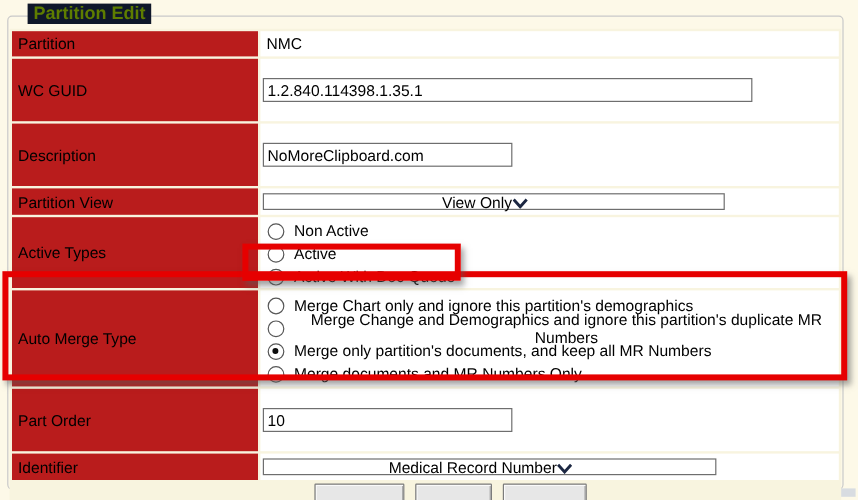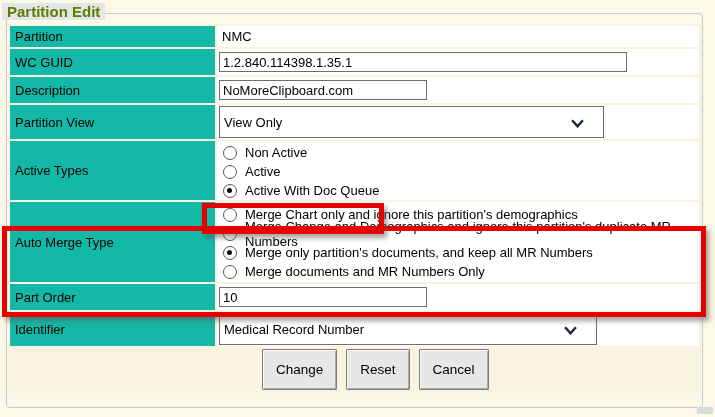--- a/index.html
+++ b/index.html
@@ -6,49 +6,49 @@
   body{
     width:715px;height:417px;position:relative;overflow:hidden;
     background:#fdf9e8;color:#000;
     font-family:"Liberation Sans", sans-serif;font-size:13px;
   }
   .panel{
     position:absolute;left:6px;top:13px;width:695px;height:393px;
     border:1px solid #c9c9c9;border-radius:4px;background:transparent;
   }
   .legend{
-    position:absolute;left:2px;top:3px;z-index:3;
-    background:#e5e5e5;padding:0 5px;
+    position:absolute;left:23px;top:3px;z-index:3;
+    background:#0f172a;padding:0 5px;
     color:#5e7d00;font-weight:bold;font-size:15px;
   }
   table.tbl{
     position:absolute;left:8px;top:24px;width:693px;z-index:1;
     border-collapse:separate;border-spacing:2px;background:#f8f4df;
     table-layout:fixed;font-size:13px;
   }
-  td.lbl{width:200px;background:#14b8a6;padding:0 0 0 5px;vertical-align:middle;}
+  td.lbl{width:200px;background:#b91c1c;padding:0 0 0 5px;vertical-align:middle;}
   td.val{background:#ffffff;padding:0 0 0 2px;vertical-align:middle;}
   td.btnrow{background:transparent;padding-left:252px;}
   .h21{height:21px}.h22{height:22px}.h23{height:23px}.h24{height:24px}.h56{height:56px}.h80{height:80px}
   .txtval{padding-left:3px;}
   input.tin{
-    height:20px;border:1px solid #6e6e6e;background:#fff;margin:3px 0;
+    height:20px;border:1px solid #6e6e6e;background:#fff;margin:16px 0;
     font-family:"Liberation Sans", sans-serif;font-size:13px;padding:0 3px;
     box-sizing:border-box;display:block;
   }
   .w-guid{width:408px}.w-std{width:208px}
   .combo{
-    height:32px;border:1px solid #6e6e6e;background:#fff;margin:1px 0;
-    display:flex;align-items:center;justify-content:space-between;
+    height:14px;border:1px solid #6e6e6e;background:#fff;margin:1px 0;
+    display:flex;align-items:center;justify-content:center;
     box-sizing:border-box;padding:0 19px 0 4px;cursor:default;
   }
   .combo-pv{width:385px}.combo-id{width:378px}
   .chev{width:13px;height:9px;flex:none;margin-top:2px;}
   .rgroup{padding:2px 0 0 0;}
-  .rline{display:flex;align-items:center;height:19px;padding-left:4px;}
+  .rline{display:flex;align-items:center;height:19px;padding-left:4px;text-align:center;}
   .rline .radio{
     width:12px;height:12px;border:1px solid #565656;border-radius:50%;
     background:#fff;flex:none;position:relative;margin-right:8px;
   }
   .rline .radio.on::after{
     content:'';position:absolute;left:3px;top:3px;width:5px;height:5px;
     border-radius:50%;background:#0d0d0d;
   }
   .checkbox{
     width:13px;height:13px;border:1px solid #6e6e6e;background:#fff;

